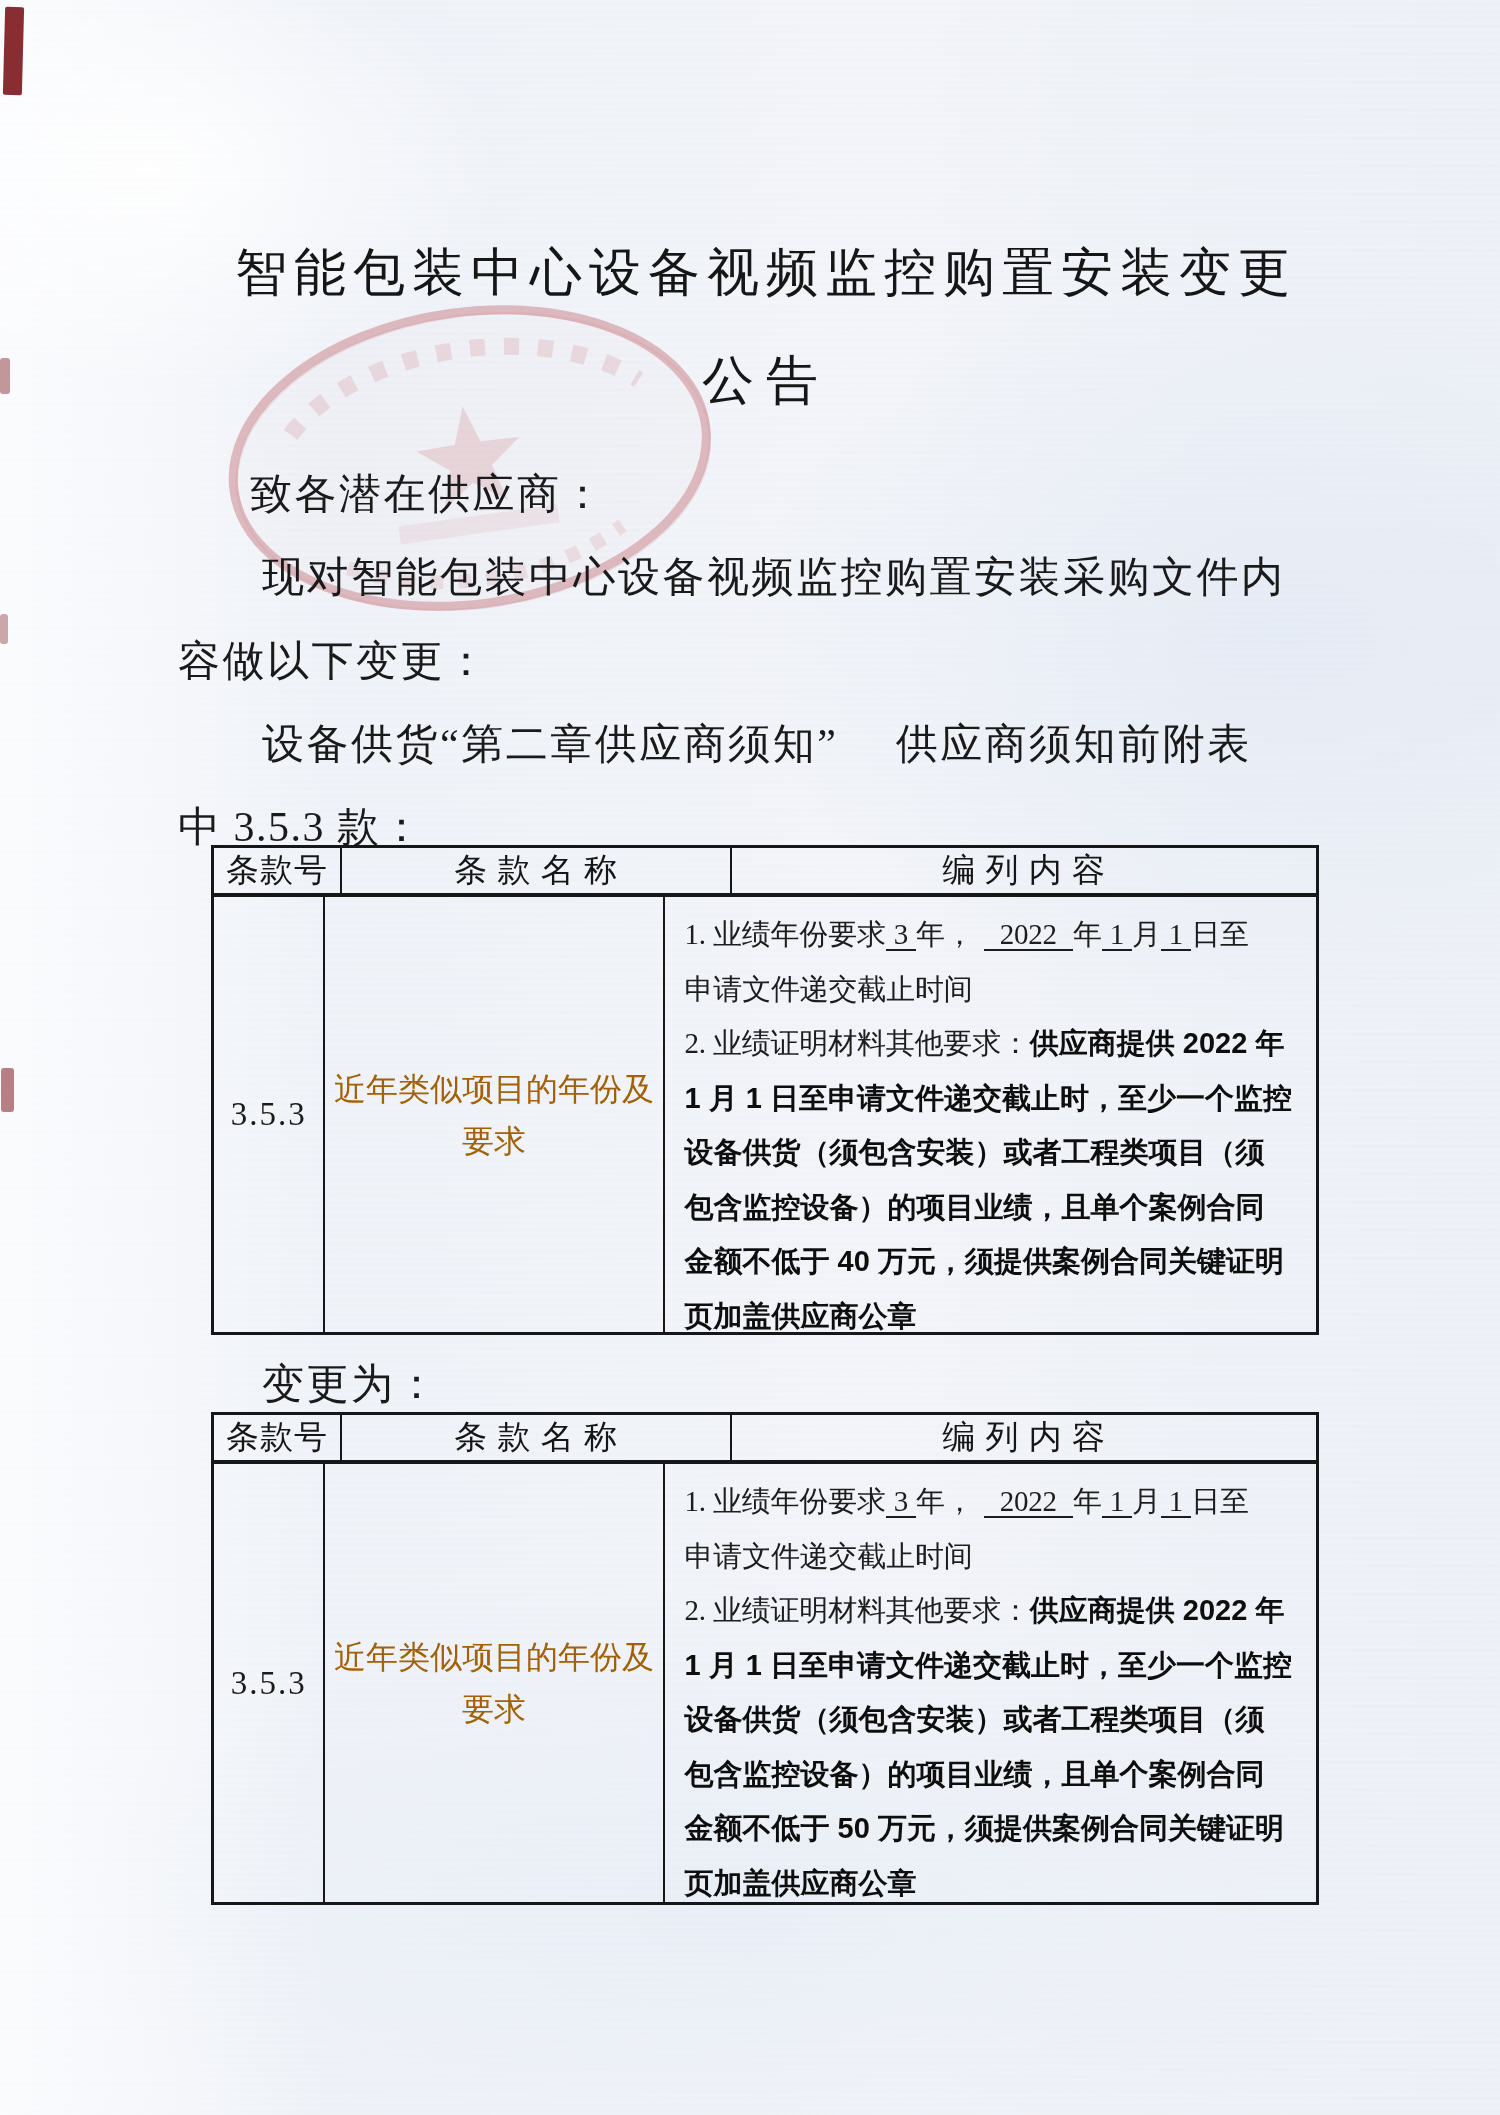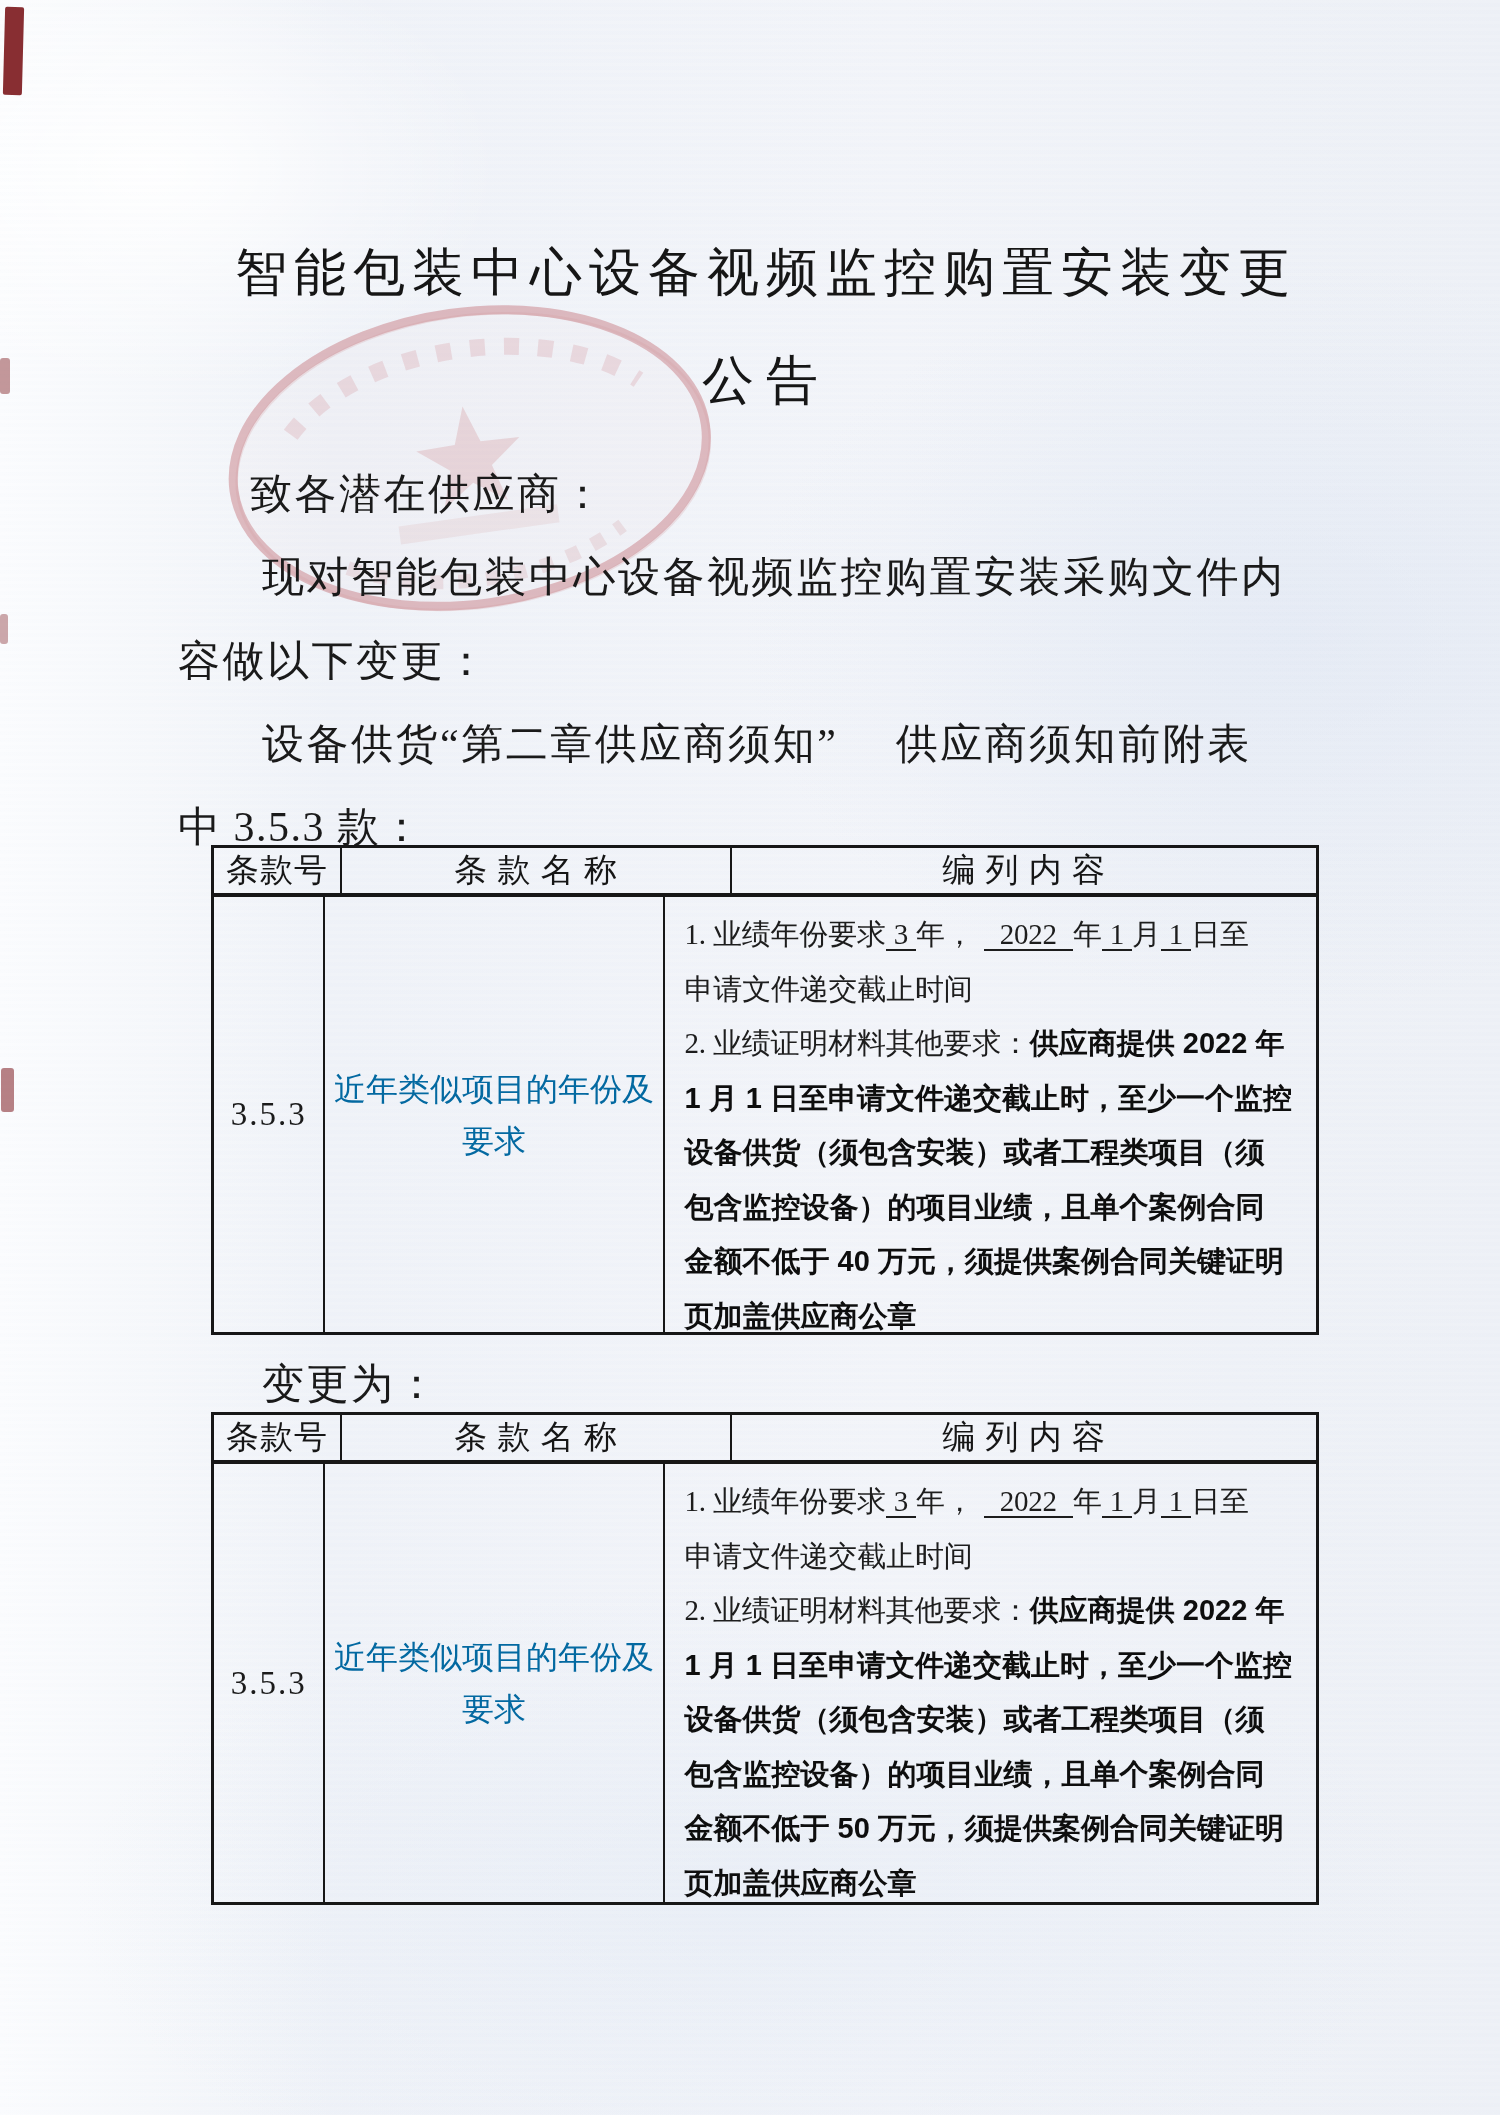--- a/index.html
+++ b/index.html
@@ -36,21 +36,21 @@
   #tbl1{top:845px;height:490px;}
   #tbl2{top:1412px;height:493px;}
   .thead{display:flex;height:45px;border-bottom:4px solid #171717;align-items:center;}
   .tbody{display:flex;height:calc(100% - 49px);}
   .hc,.bc{box-sizing:border-box;}
   .hc{display:flex;align-items:center;justify-content:center;font-size:33px;color:#161616;letter-spacing:1px;white-space:nowrap;}
   .w1{width:128px;border-right:2.5px solid #171717;}
   .w2{width:390px;border-right:2.5px solid #171717;}
   .w3{flex:1;}
   .bc1{display:flex;align-items:center;justify-content:center;font-size:33px;letter-spacing:2px;color:#1b1b1b;}
-  .bc2{display:flex;flex-direction:column;align-items:center;justify-content:center;font-size:32px;line-height:52px;color:#0369a1;text-align:center;}
+  .bc2{display:flex;flex-direction:column;align-items:center;justify-content:center;font-size:32px;line-height:52px;color:#a16207;text-align:center;}
   .bc3{padding:10px 24px 0 20px;font-size:29px;line-height:54.5px;color:#1d1d1d;}
   .cl{white-space:nowrap;letter-spacing:-0.2px;}
   .bold{font-weight:700;color:#0e0e0e;font-family:"Liberation Sans","DejaVu Sans",sans-serif;letter-spacing:0;}
   .uv{display:inline-block;border-bottom:2.5px solid #1d1d1d;padding:0 8px;line-height:1.05;}
   .uw{padding:0 16px;margin-left:10px;}
 
   .stamp{position:absolute;left:210px;top:278px;pointer-events:none;}
   .edge-mark{position:absolute;pointer-events:none;background:#7e1c21;}
   .em1{left:4px;top:7px;width:19px;height:88px;opacity:.92;border-radius:2px;transform:rotate(1.5deg);}
   .em2{left:0;top:358px;width:10px;height:36px;opacity:.45;border-radius:3px;}

